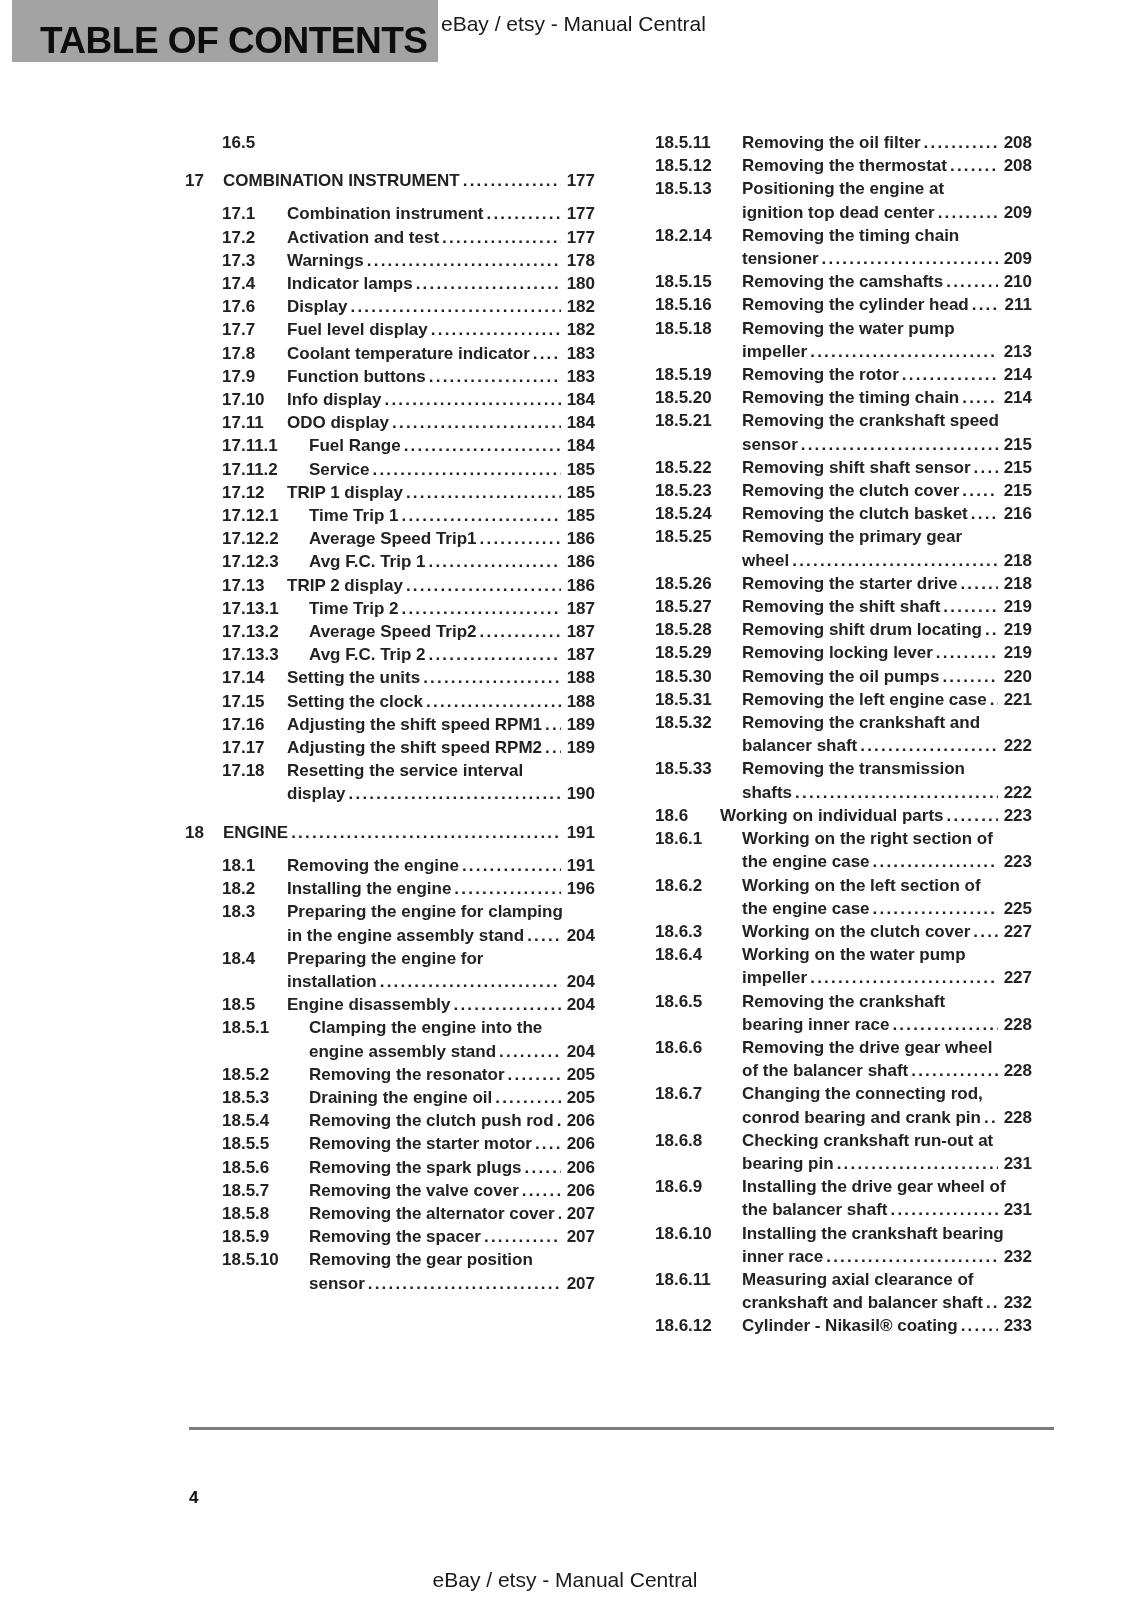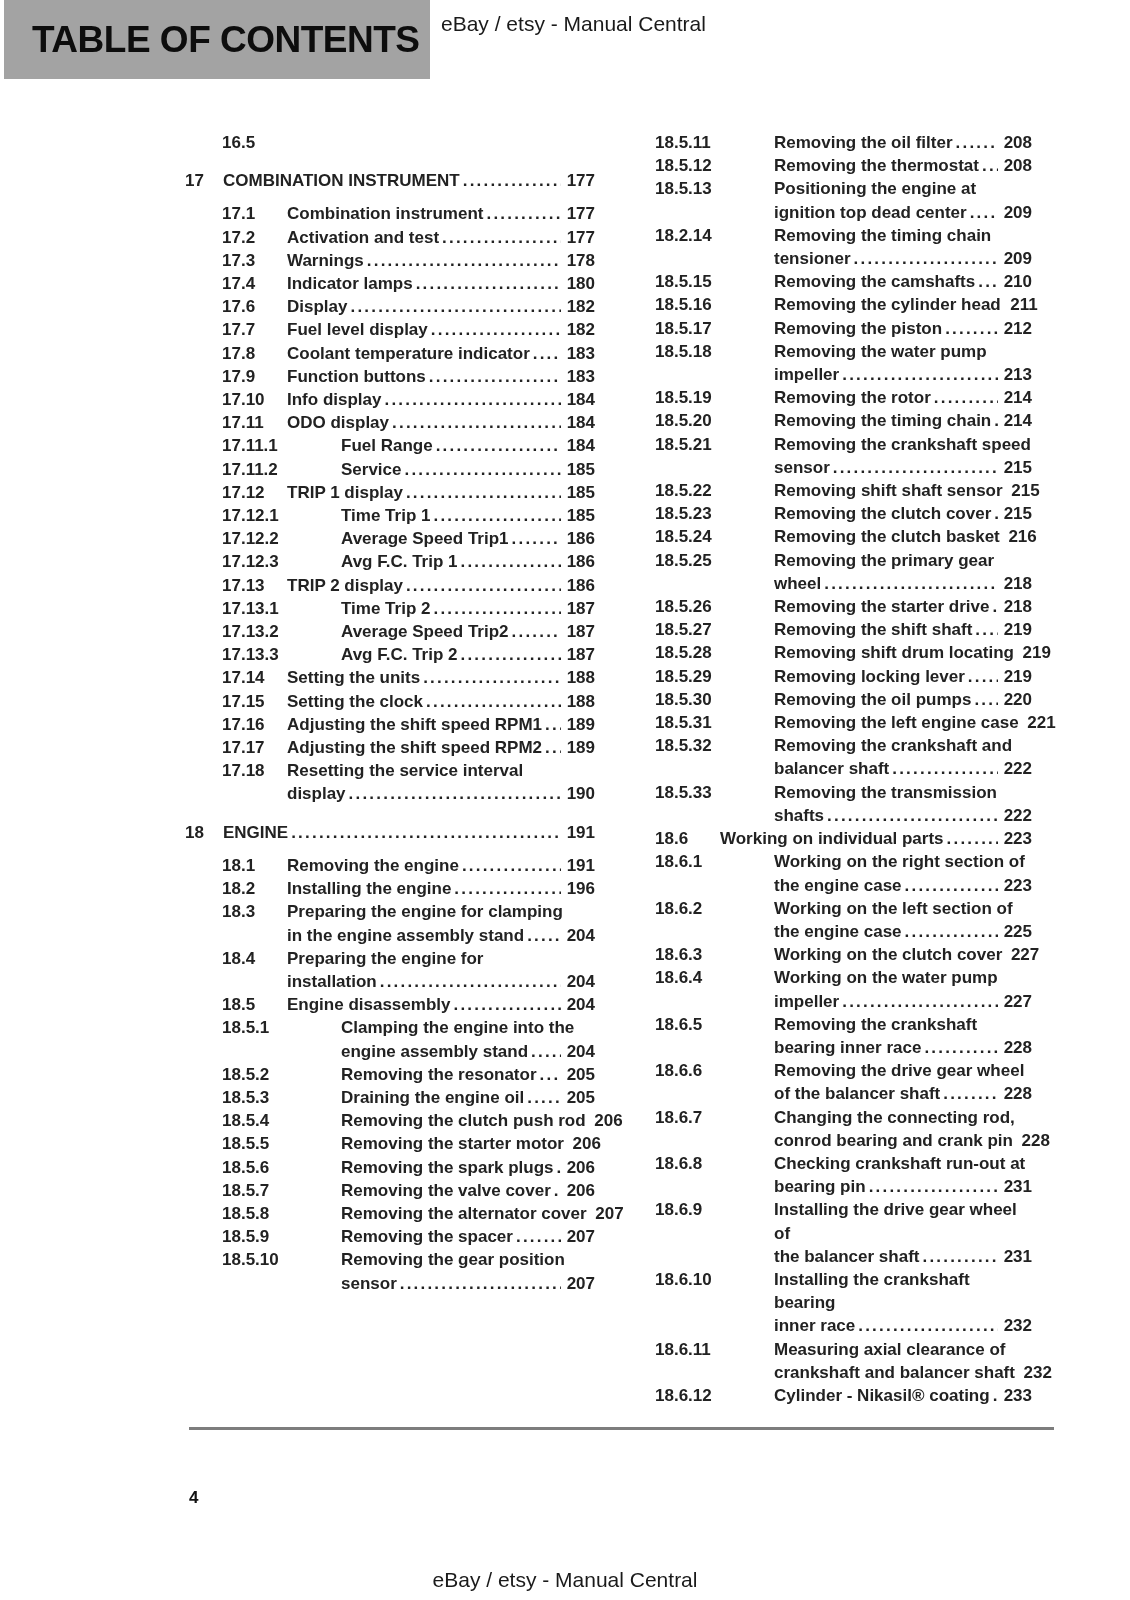--- a/index.html
+++ b/index.html
@@ -7,24 +7,24 @@
     width: 1130px; height: 1600px;
     background: #ffffff;
     font-family: "Liberation Sans", sans-serif;
     color: #222222;
     position: relative;
     overflow: hidden;
   }
 
   
   .header-box {
-    position: absolute; left: 4px; top: 0;
-    width: 426px; height: 79px;
+    position: absolute; left: 12px; top: 0;
+    width: 426px; height: 62px;
     background: #a3a3a3;
-    display: flex; align-items: center;
+    display: flex; align-items: flex-end;
     padding-left: 28px; box-sizing: border-box;
   }
   .header-title {
     font-size: 37px; font-weight: bold; color: #0d0d0d;
     letter-spacing: -0.5px; white-space: nowrap;
   }
   .header-site {
     position: absolute; left: 441px; top: 12px;
     font-size: 21px; color: #1a1a1a; white-space: nowrap;
   }
@@ -36,21 +36,21 @@
   }
   .toc-col { width: 410px; flex: none; }
   .toc-col.right { width: 414px; margin-left: 23px; }
 
   .entry { display: flex; font-size: 17px; line-height: 23.2px; }
   .entry .num { flex: none; }
   .entry.chapter { margin: 15px 0 10px 0; }
   .entry.chapter .num { width: 38px; }
   .entry.section { margin-left: 37px; }
   .entry.section .num { width: 65px; }
-  .entry.subsection { margin-left: 37px; gap: 32px; }
+  .entry.subsection { margin-left: 37px; }
   .entry.subsection .num { width: 87px; }
   .entry .content { flex: 1; min-width: 0; }
   .entry .line.last { display: flex; align-items: baseline; }
   .entry .line.last .t { flex: none; white-space: nowrap; }
   .dots {
     flex: 1; min-width: 0; overflow: hidden; white-space: nowrap;
     margin: 0 4px 0 3px; letter-spacing: 2.2px;
   }
   .dots::after {
     content: "........................................................................................................";
@@ -569,30 +569,20 @@
           <span class="num">18.5.16</span>
           <div class="content">
             <div class="line last">
               <span class="t">Removing the cylinder head</span>
               <span class="dots"></span>
               <span class="page-num">211</span>
             </div>
           </div>
         </div>
         <div class="entry subsection">
-          <span class="num">18.5.17</span>
-          <div class="content">
-            <div class="line last">
-              <span class="t">Removing the piston</span>
-              <span class="dots"></span>
-              <span class="page-num">212</span>
-            </div>
-          </div>
-        </div>
-        <div class="entry subsection">
           <span class="num">18.5.18</span>
           <div class="content">
             <div class="line">Removing the water pump</div>
             <div class="line last">
               <span class="t">impeller</span>
               <span class="dots"></span>
               <span class="page-num">213</span>
             </div>
           </div>
         </div>

